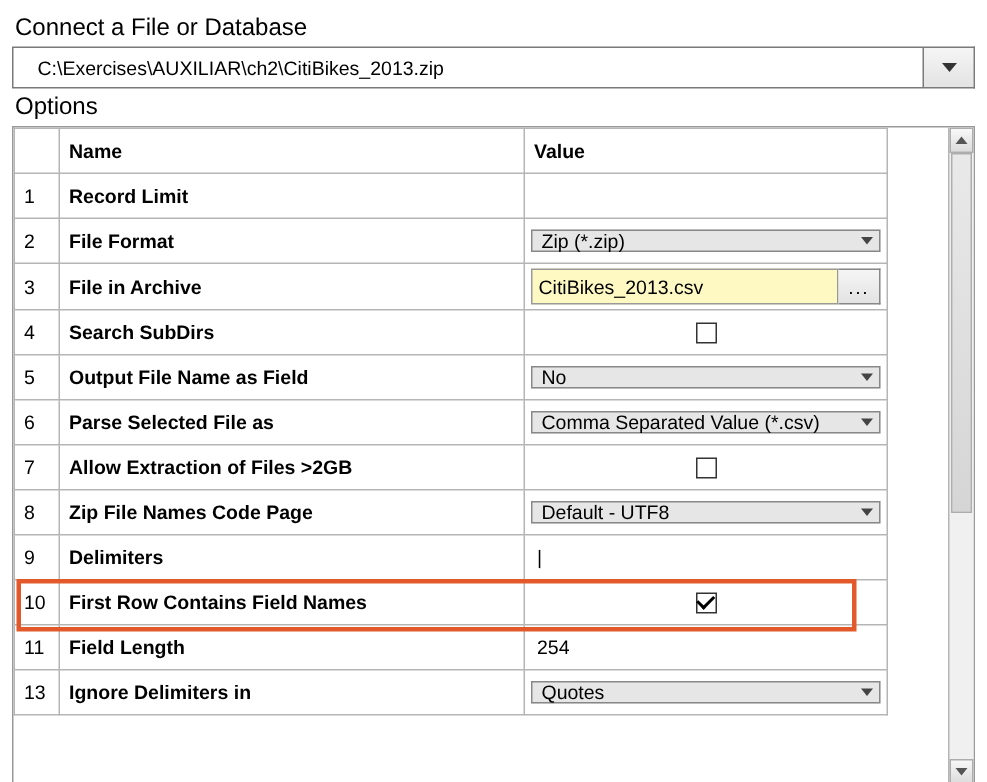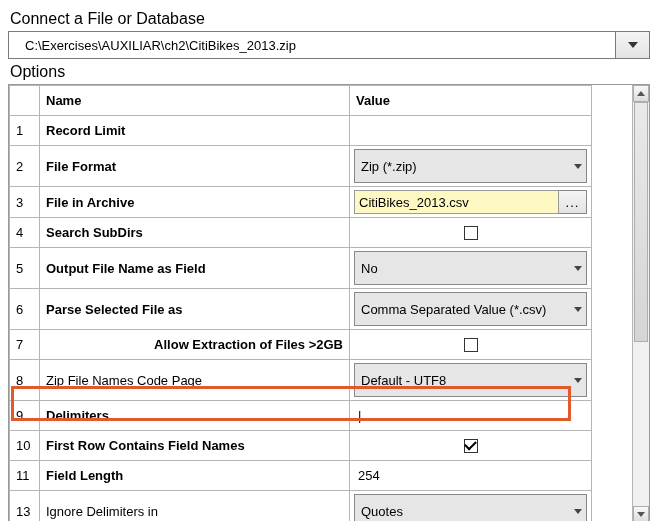--- a/index.html
+++ b/index.html
@@ -74,21 +74,21 @@
   table.grid th {
     background: #fff;
     font-weight: bold;
   }
   col.numcol { width: 30px; }
   col.namecol { width: 310px; }
   col.valcol { }
   td.num { text-align:left; padding-left:6px; }
   .cell-select {
     display:flex; align-items:center; justify-content:space-between;
-    background:#e6e6e6; border:1px solid #888; height:34px; padding:0 4px 0 6px;
+    background:#e6e6e6; border:1px solid #888; height:15px; padding:0 4px 0 6px;
     margin:-2px -2px;
   }
   .cell-select .caret-down { border-top-color:#444; border-left-width:4px;border-right-width:4px;border-top-width:5px;}
   .cell-txtbrowse {
     display:flex; gap:0; align-items:stretch; margin:-2px -2px; height:24px;
   }
   .cell-txtbrowse .tv {
     flex:1; border:1px solid #999; padding:2px 4px; background:#fef9c3; display:flex; align-items:center;
   }
   .cell-txtbrowse .br {
@@ -202,30 +202,30 @@
             <td style="font-weight: bold;">Parse Selected File as</td>
             <td>
               <div class="cell-select">
                 <span>Comma Separated Value (*.csv)</span>
                 <div class="caret-down"></div>
               </div>
             </td>
           </tr>
           <tr>
             <td class="num">7</td>
-            <td style="font-weight: bold; text-align: right;">Allow Extraction of Files &gt;2GB</td>
+            <td style="font-weight: bold;">Allow Extraction of Files &gt;2GB</td>
             <td>
               <div class="cell-check">
                 <div class="chk"></div>
               </div>
             </td>
           </tr>
           <tr>
             <td class="num">8</td>
-            <td style="font-weight: normal;">Zip File Names Code Page</td>
+            <td style="font-weight: bold;">Zip File Names Code Page</td>
             <td>
               <div class="cell-select">
                 <span>Default - UTF8</span>
                 <div class="caret-down"></div>
               </div>
             </td>
           </tr>
           <tr>
             <td class="num">9</td>
             <td style="font-weight: bold;">Delimiters</td>
@@ -240,21 +240,21 @@
               </div>
             </td>
           </tr>
           <tr>
             <td class="num">11</td>
             <td style="font-weight: bold;">Field Length</td>
             <td><span class="plain-val">254</span></td>
           </tr>
           <tr>
             <td class="num">13</td>
-            <td style="font-weight: normal; margin-top: 20px;">Ignore Delimiters in</td>
+            <td style="font-weight: bold; margin-top: 20px;">Ignore Delimiters in</td>
             <td>
               <div class="cell-select">
                 <span>Quotes</span>
                 <div class="caret-down"></div>
               </div>
             </td>
           </tr>
         </tbody>
     </table>
     <div class="highlight-box"></div>

